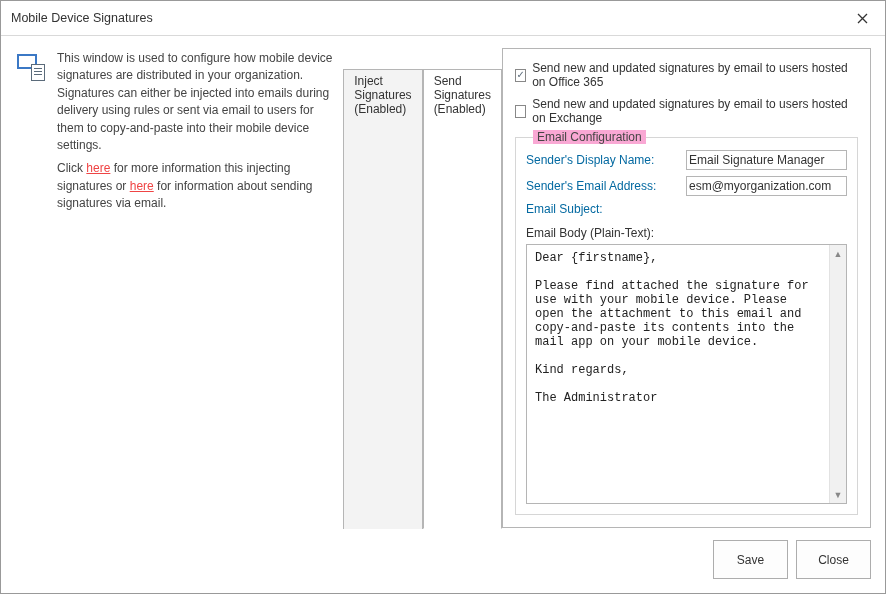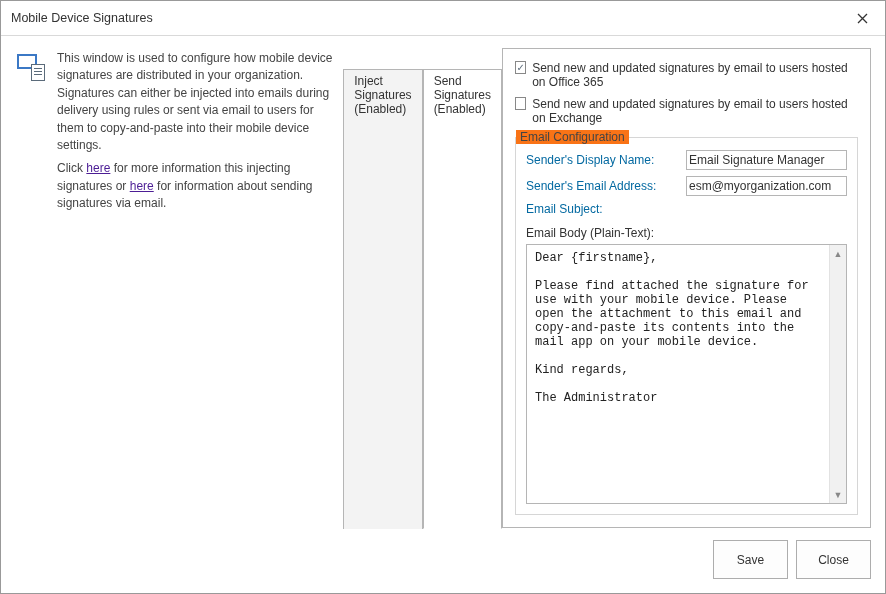--- a/index.html
+++ b/index.html
@@ -53,21 +53,21 @@
   .intro .icon .back {
     position: absolute; width: 20px; height: 15px; border: 2px solid #3b78c5; background: #fff;
     left: 0; top: 2px;
   }
   .intro .icon .front {
     position: absolute; width: 14px; height: 17px; border: 1px solid #5b6b7a; background: #fff;
     left: 14px; top: 12px;
   }
   .intro .icon .front::before { content:""; position:absolute; left:2px; right:2px; top:3px; height:1px; background:#5b6b7a; box-shadow: 0 3px 0 #5b6b7a, 0 6px 0 #5b6b7a; }
   .intro p { margin: 0 0 6px 0; line-height: 1.45; color: #444; }
-  .link { color: #4c1d95; text-decoration: underline; cursor: pointer; }
+  .link { color: #ef4444; text-decoration: underline; cursor: pointer; }
   .tabs-row {
     display: flex;
     gap: 0;
     padding-left: 4px;
     margin-top: 20px;
   }
   .tab {
     padding: 4px 10px 4px 10px;
     border: 1px solid #b5b5b5;
     border-bottom: none;
@@ -84,41 +84,41 @@
   }
   .tab-panel {
     border: 1px solid #b5b5b5;
     padding: 10px 12px 12px 12px;
     flex: 1 1 auto;
     display: flex;
     flex-direction: column;
     min-height: 0;
   }
   .check-row {
-    display: flex; align-items: flex-start; gap: 6px;
+    display: flex; align-items: center; gap: 6px;
     margin: 2px 0 6px 0;
   }
   .check-row .chk {
     width: 13px; height: 13px; border: 1px solid #888; background: #fff; display:flex; align-items:center; justify-content:center;
   }
   .check-row .chk.checked::after {
     content: "✓"; font-size: 10px; color: #5b6b7a; line-height: 1;
   }
   .check-row label { color: #333; }
   .groupbox {
     border: 1px solid #d6d6d6;
     margin-top: 6px;
     padding: 12px 10px 10px 10px;
     position: relative;
     flex: 1 1 auto;
     display: flex; flex-direction: column;
     min-height: 0;
   }
   .groupbox .legend {
-    position: absolute; top: -8px; left: 0; background: #f97316; padding: 0 4px; color: #444;
+    position: absolute; top: -8px; left: 17px; background: #f9a8d4; padding: 0 4px; color: #444;
   }
   .form-row {
     display: flex; align-items: center; gap: 10px; margin-bottom: 6px;
   }
   .form-row .lbl { width: 150px; color: #0369a1; }
   .form-row .field {
     flex: 1 1 auto;
     border: 1px solid #b5b5b5;
     height: 20px;
     padding: 2px 2px;

